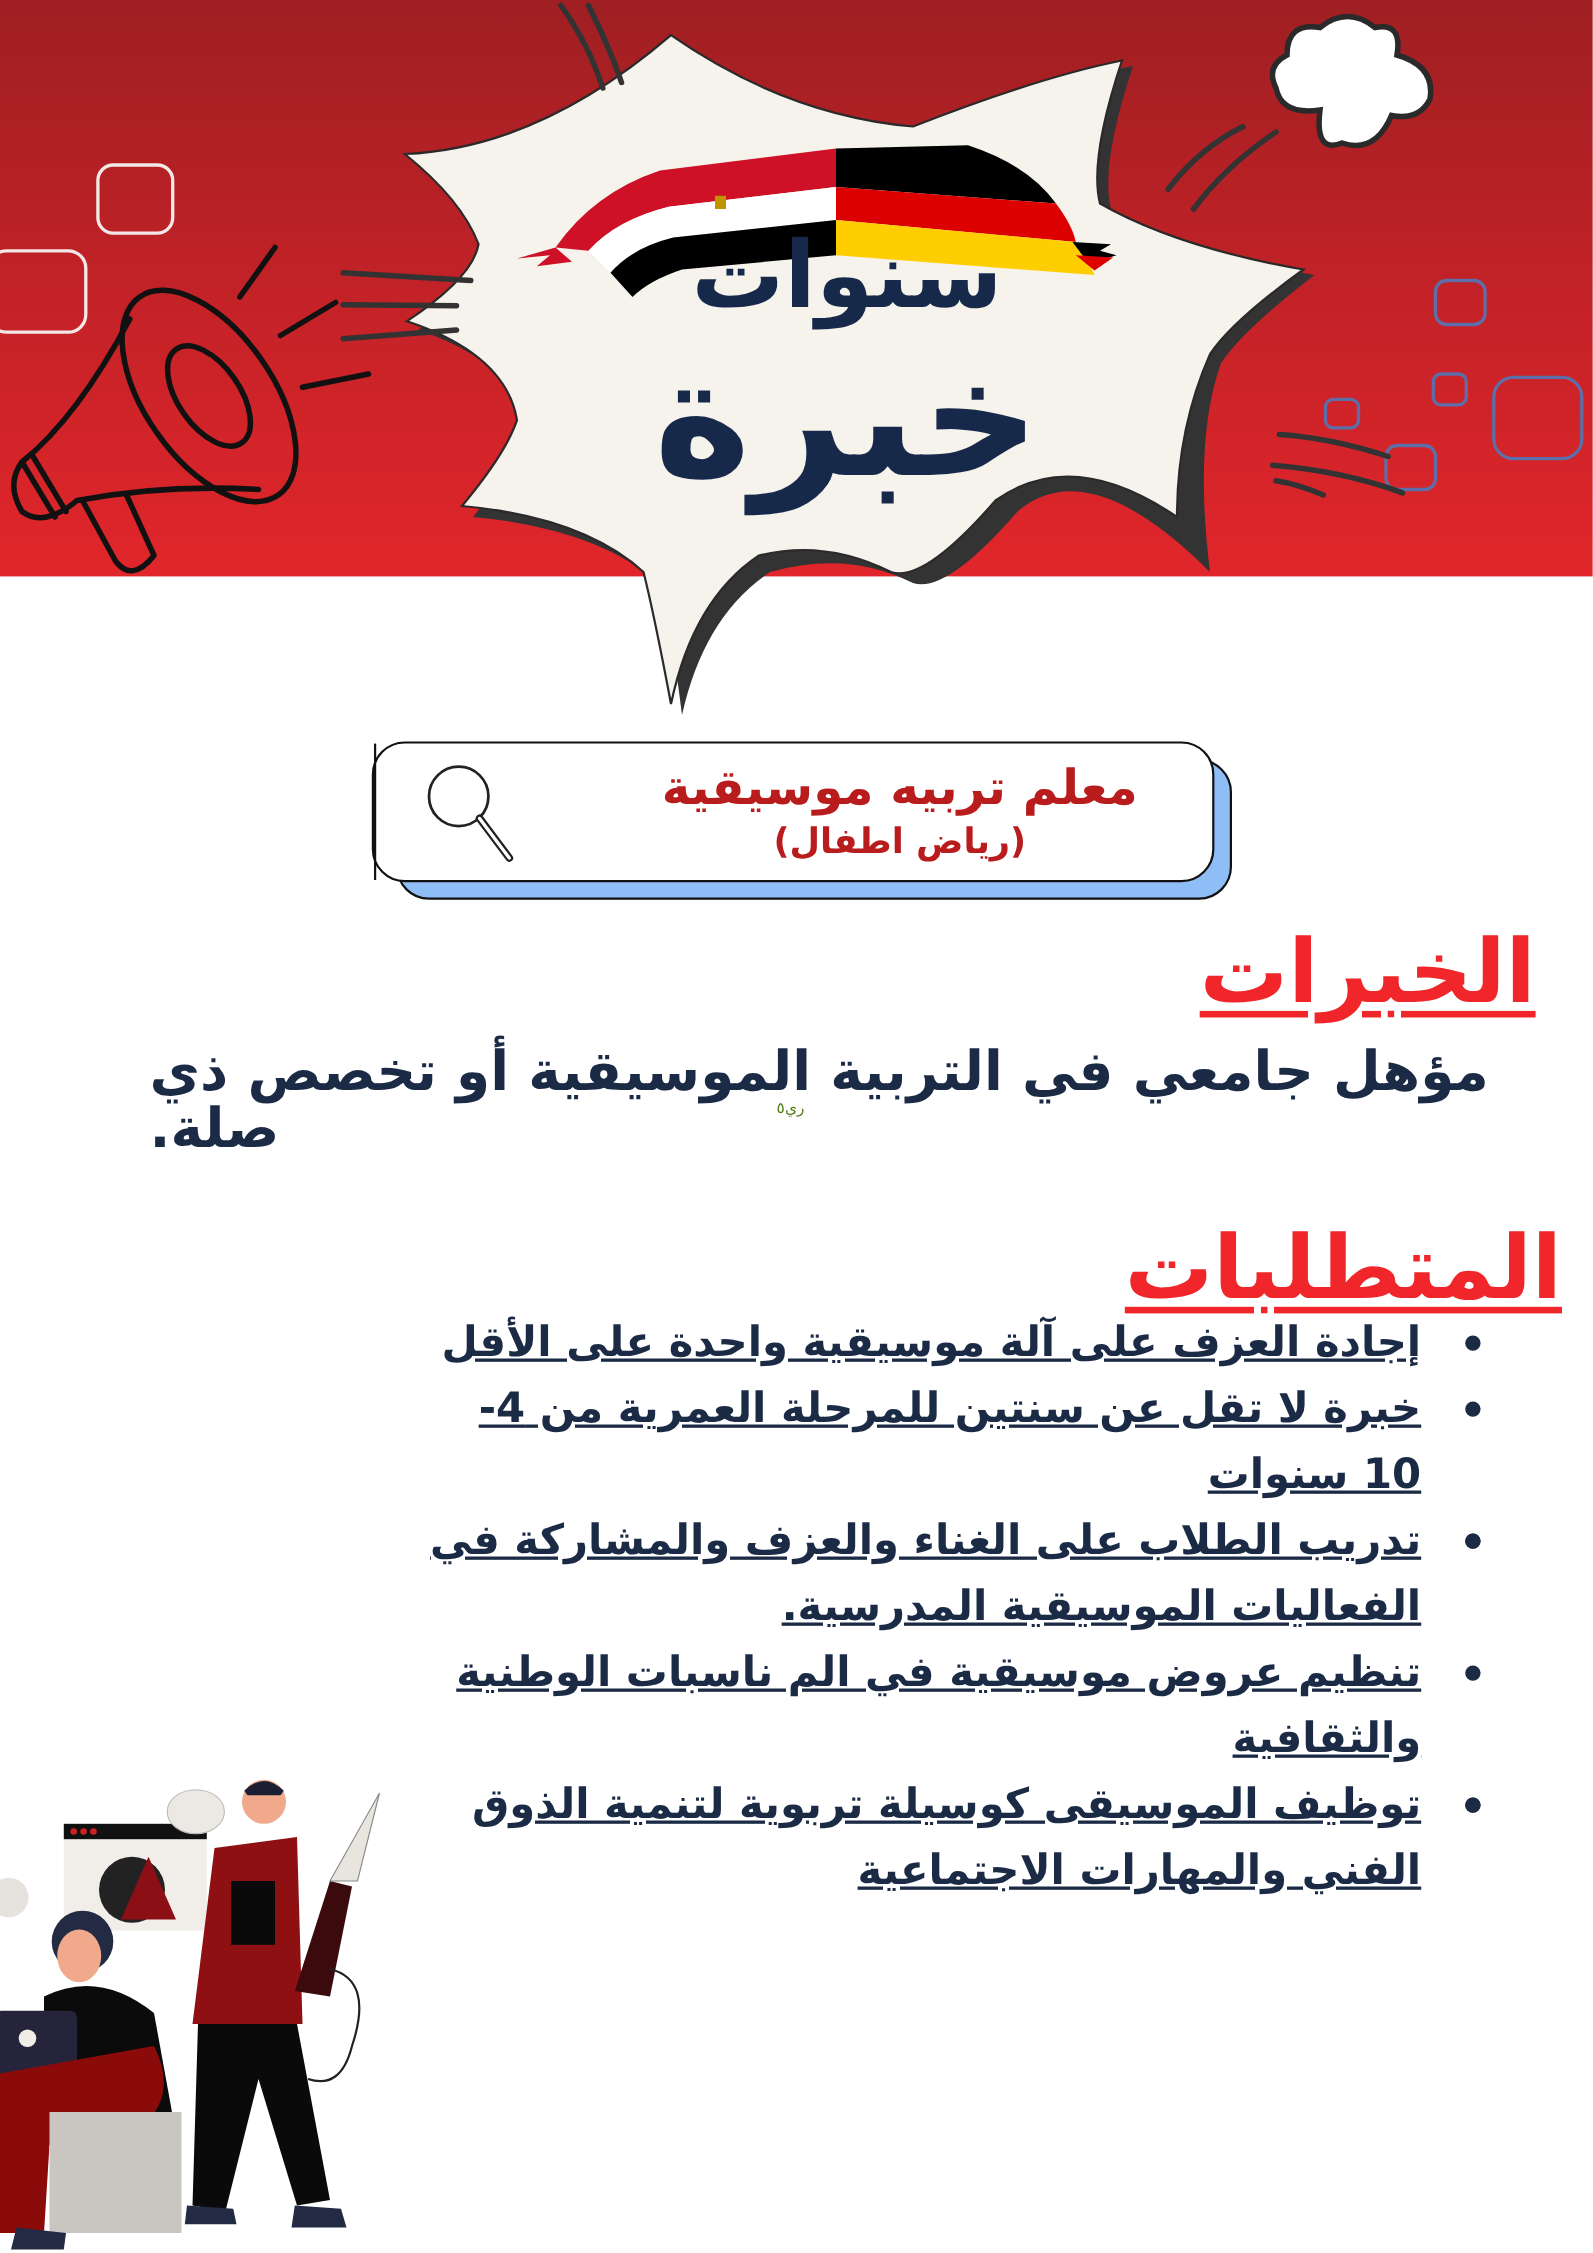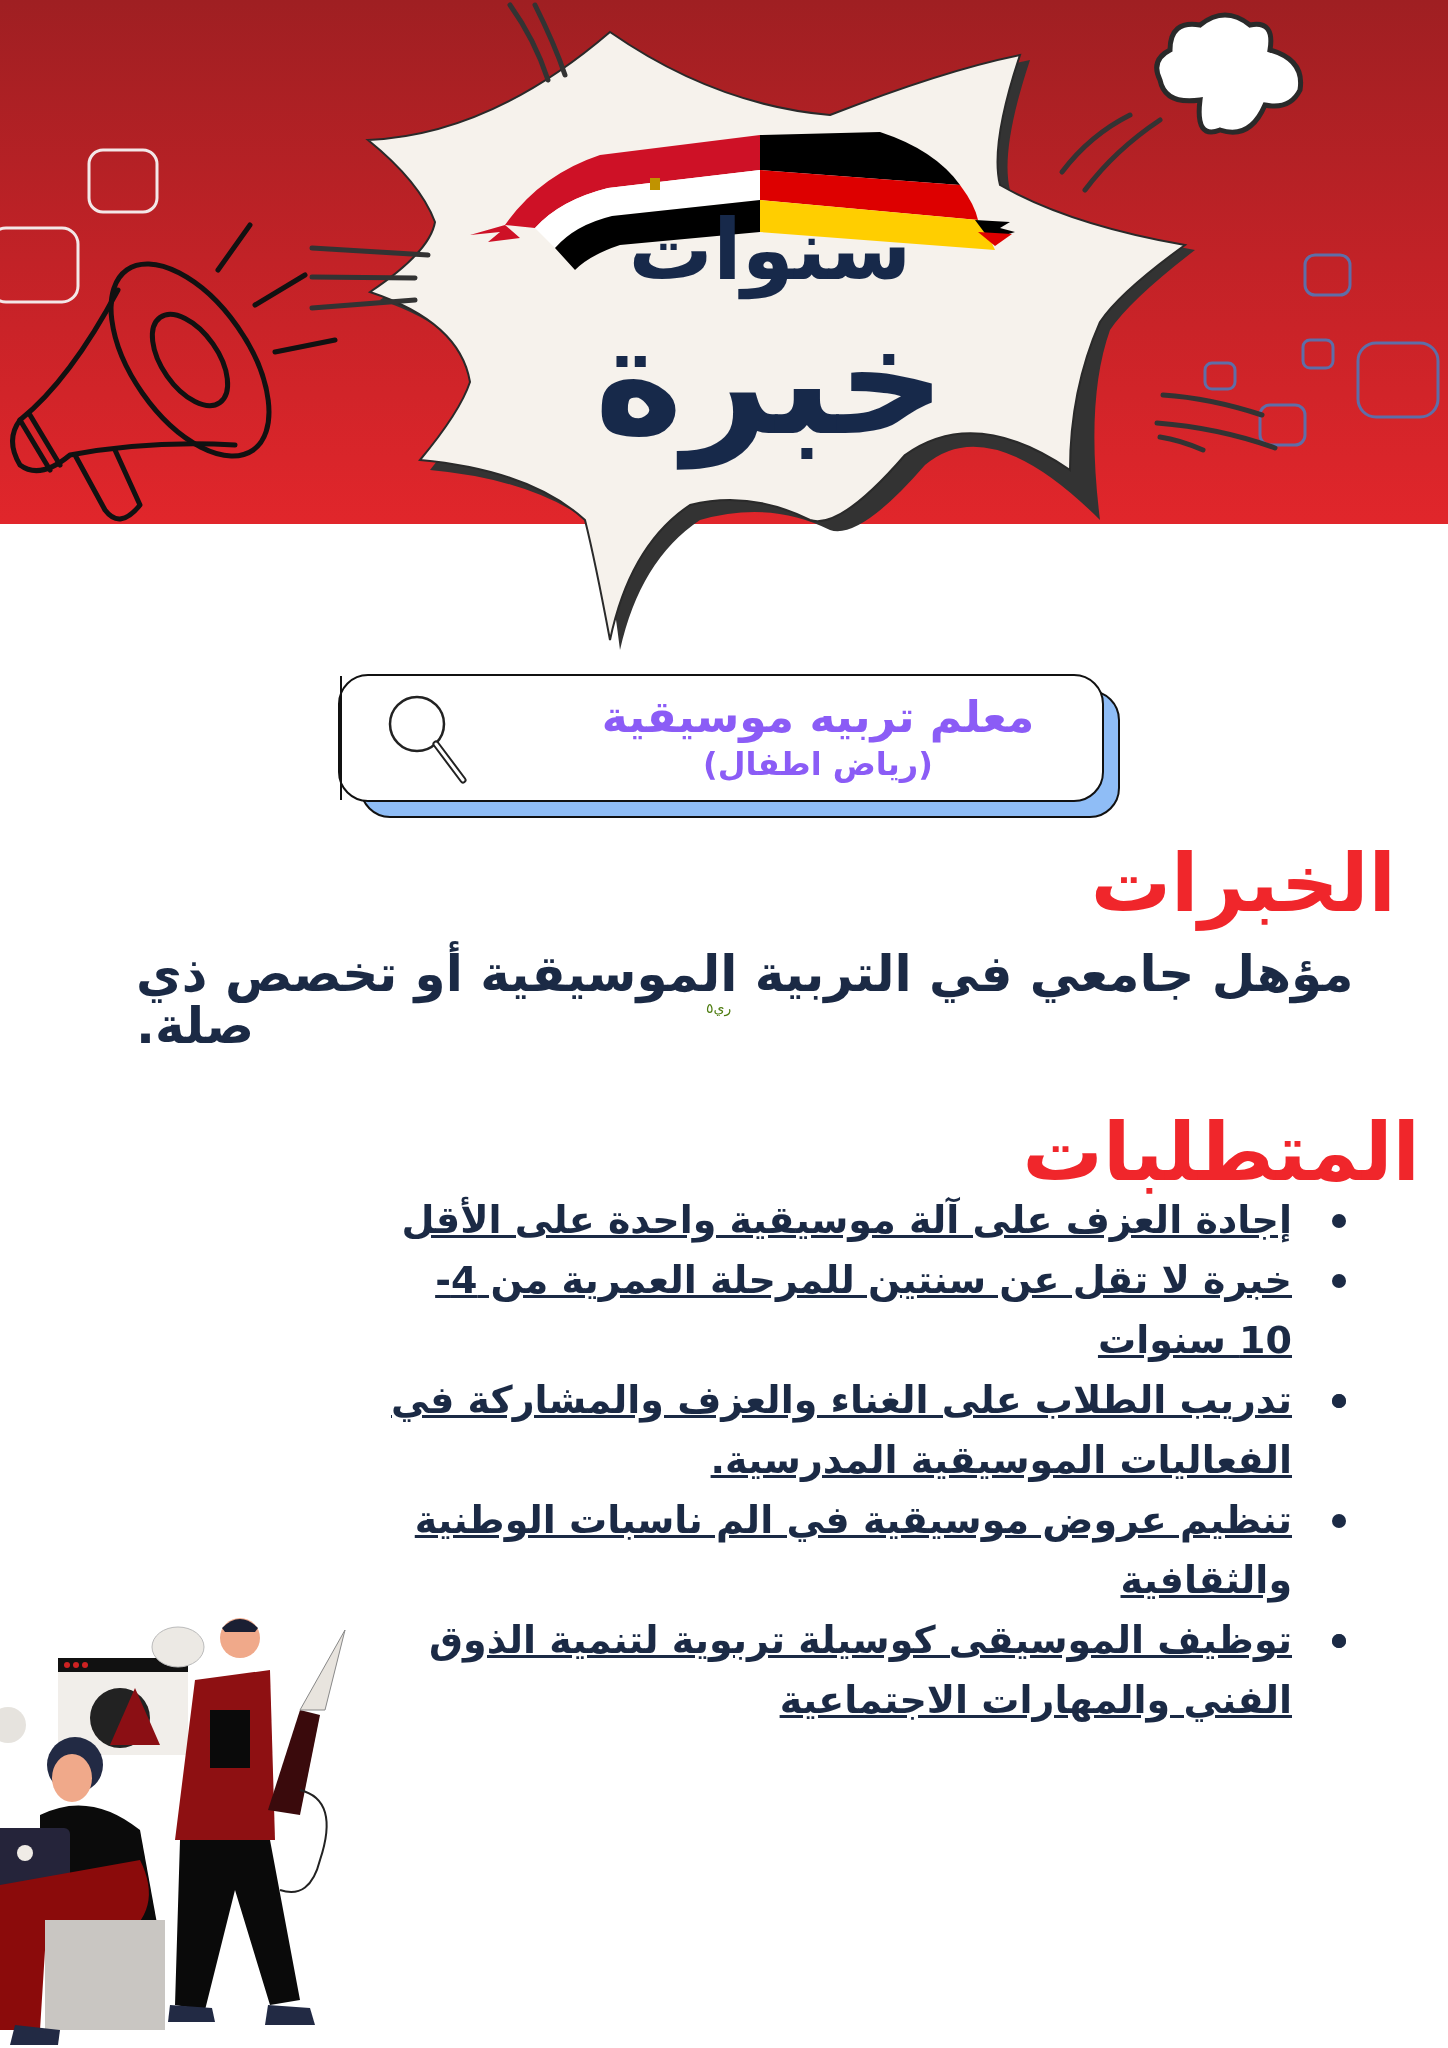--- a/index.html
+++ b/index.html
@@ -31,28 +31,28 @@
       position: absolute; left: 0; top: 0; width: 766px; height: 128px;
       background: #fff; border: 2px solid #111; border-radius: 30px;
       display: flex; flex-direction: row-reverse;
     }
     .search-icon-cell {
       width: 174px; height: 100%; border-left: 2px solid #111;
       display: flex; align-items: center; justify-content: center;
     }
     .search-text {
       flex: 1; display: flex; flex-direction: column; align-items: center; justify-content: center;
-      direction: rtl; color: #8b5cf6; padding-left: 20px;
+      direction: rtl; color: #b91c1c; padding-left: 20px;
     }
     .search-text .l1 { font-size: 44px; font-weight: bold; line-height: 52px; }
     .search-text .l2 { font-size: 32px; font-weight: bold; line-height: 42px; }
 
     .section-heading {
       position: absolute; right: 52px; color: #f0262b; font-weight: bold; font-size: 80px;
-      line-height: 96px; direction: rtl; text-decoration-thickness: 6px;
+      line-height: 96px; direction: rtl; text-decoration: underline; text-decoration-thickness: 6px;
       text-underline-offset: 8px;
     }
     .experience-text {
       position: absolute; right: 52px; top: 948px; width: 1260px; direction: rtl;
       font-size: 50px; font-weight: bold; line-height: 52px; color: #1b2a45; text-align: left;
     }
 
     .req-list {
       position: absolute; right: 108px; top: 1190px; width: 950px; direction: rtl;
       list-style: none; color: #1b2a45; text-decoration: underline;

